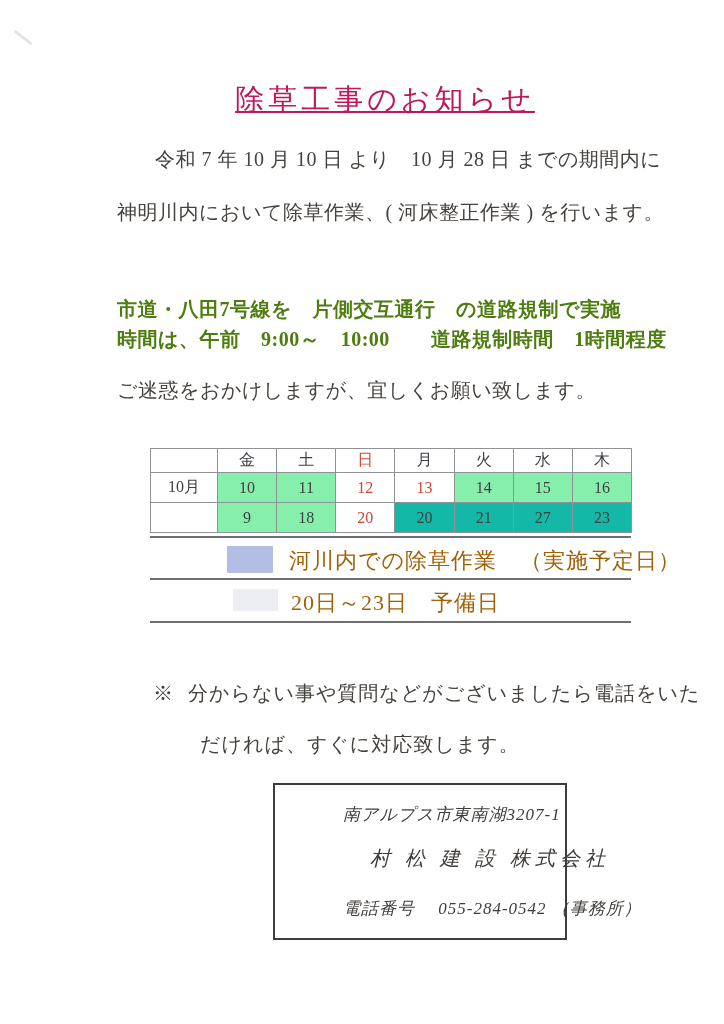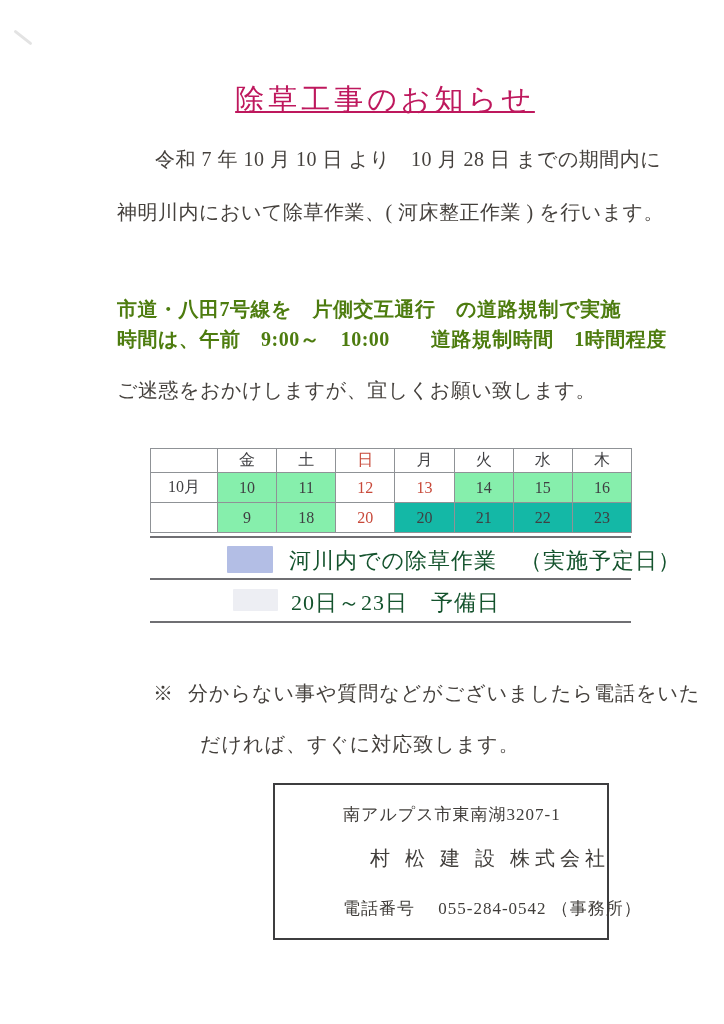--- a/index.html
+++ b/index.html
@@ -54,34 +54,34 @@
   .rule.rb{top:578px;}
   .rule.rc{top:621px;}
   .swatch{
     position:absolute;left:227px;top:546px;width:46px;height:27px;
     background:#b3bee5;border-radius:1px;
   }
   .swatch-ghost{
     position:absolute;left:233px;top:589px;width:45px;height:22px;
     background:#e7e8ef;opacity:0.75;border-radius:1px;
   }
-  .legend-text{font-size:22px;color:#14532d;letter-spacing:1px;}
+  .legend-text{font-size:22px;color:#a16207;letter-spacing:1px;}
   .lg1{top:546px;left:289px;}
   .lg2{top:588px;left:291px;}
 
   
   .note-line{font-size:20px;color:#45413d;letter-spacing:1px;}
   .n1{top:680px;left:153px;}
   .n2{top:731px;left:200px;}
   .note-marker{margin-right:14px;}
 
   
   .fbox{
-    position:absolute;left:273px;top:783px;width:336px;height:157px;
-    border:2px solid #3d3d3f;box-sizing:border-box;background:#fff;
+    position:absolute;left:273px;top:783px;width:294px;height:157px;
+    border:2px solid #3d3d3f;box-sizing:border-box;background:#fff;font-style:italic;
   }
   .fb-line{position:absolute;white-space:nowrap;color:#3f3c39;}
   .fb-addr{top:18px;left:68px;font-size:17px;letter-spacing:1px;}
   .fb-co{top:60px;left:75px;font-size:20px;letter-spacing:5px;margin-left:20px;}
   .fb-tel{top:112px;left:68px;font-size:17px;letter-spacing:1px;}
 
   
   .artifact{
     position:absolute;left:12px;top:36px;width:22px;height:3px;
     background:#e3e3e3;transform:rotate(38deg);border-radius:2px;
@@ -126,21 +126,21 @@
       <td class="shaded">15</td>
       <td class="shaded">16</td>
     </tr>
     <tr>
       <td class="c0"></td>
       <td class="shaded">9</td>
       <td class="shaded">18</td>
       <td class="redtxt">20</td>
       <td class="faint">20</td>
       <td class="faint">21</td>
-      <td class="faint">22</td>
+      <td class="faint">27</td>
       <td class="faint">23</td>
     </tr>
   </tbody>
     </table>
 
   <div class="rule ra"></div>
   <div class="rule rb"></div>
   <div class="rule rc"></div>
 
   <div class="swatch"></div>

